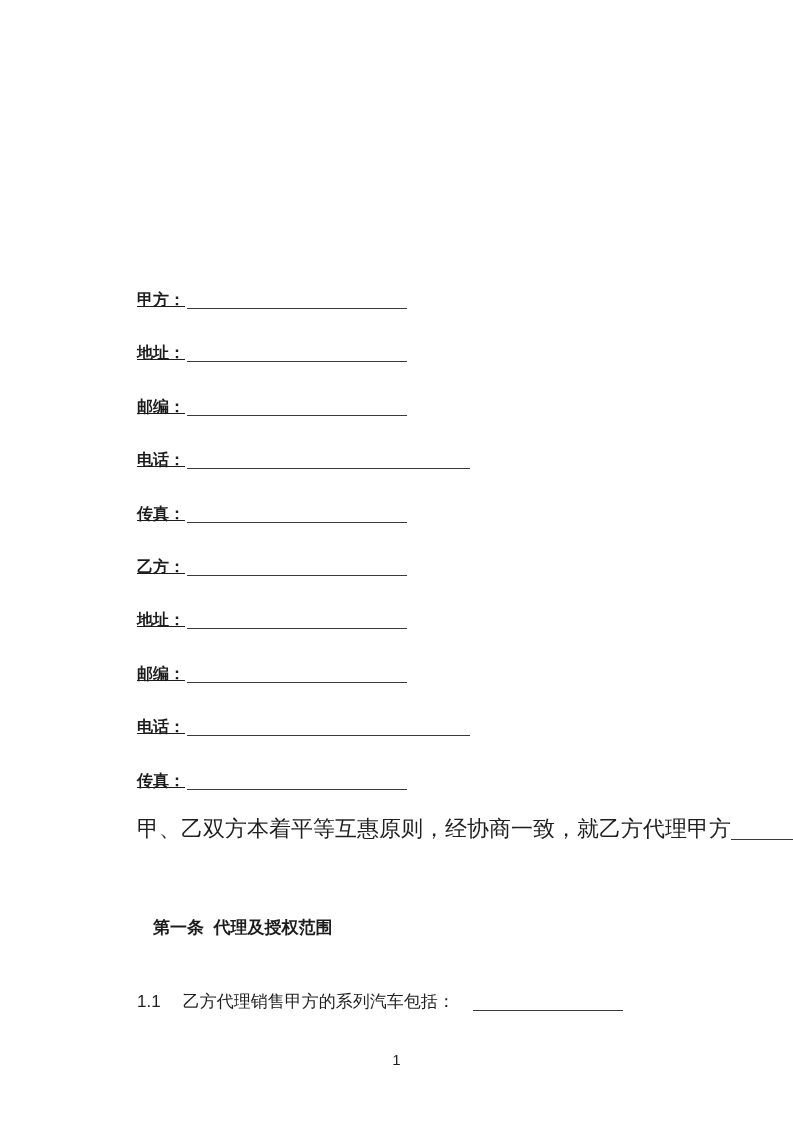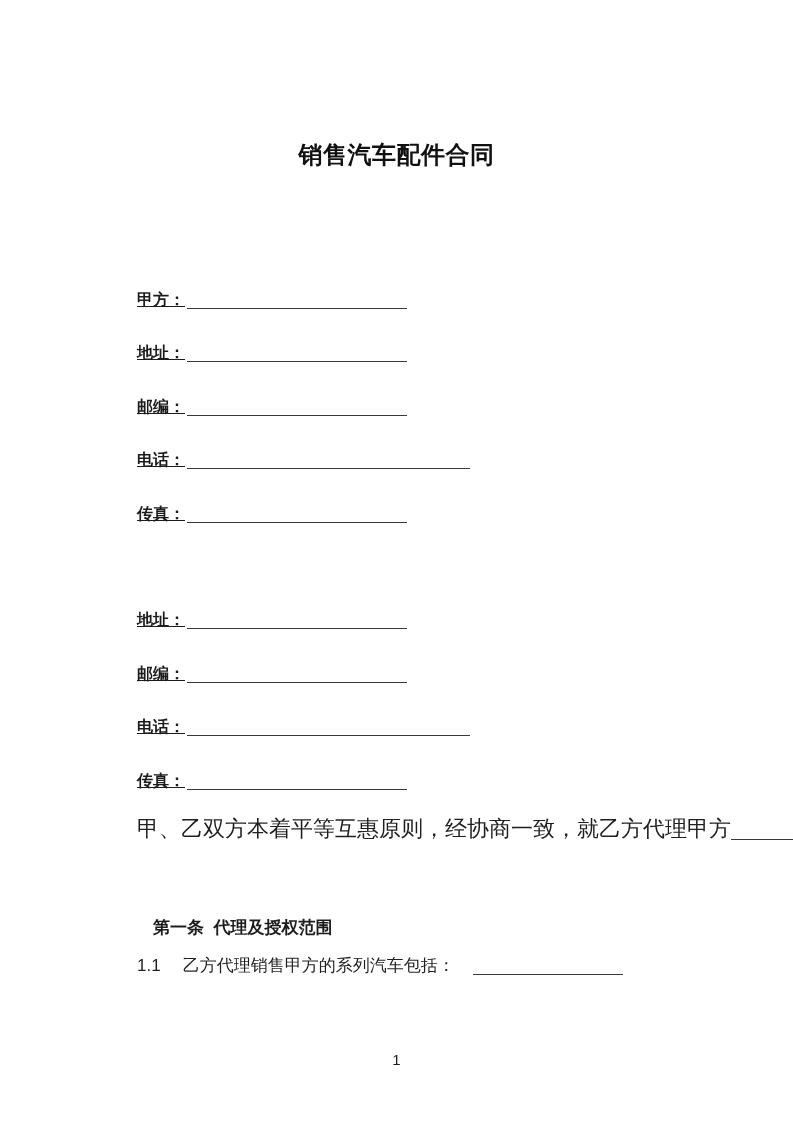--- a/index.html
+++ b/index.html
@@ -77,53 +77,56 @@
     left: 137px;
     top: 950px;
     font-size: 17px;
     line-height: 31px;
     white-space: nowrap;
     color: #1f1f1f;
   }
   .item-number {
     display: inline-block;
     margin-right: 22px;
+    margin-top: 36px;
   }
   .page-number {
     position: absolute;
     top: 1049px;
     left: 0;
     width: 100%;
     text-align: center;
     font-size: 15px;
     line-height: 22px;
     color: #1f1f1f;
   }
 </style>
 </head>
 <body>
 
 <div class="page">
 
-  <div class="doc-title">销售汽车配件合同</div>
 
   <div class="field-row" style="top:290px">
     <span class="field-label">甲方：</span><span class="blank blank-normal"></span>
   </div>
   <div class="field-row" style="top:343.4px">
     <span class="field-label">地址：</span><span class="blank blank-normal"></span>
   </div>
   <div class="field-row" style="top:396.8px">
     <span class="field-label">邮编：</span><span class="blank blank-normal"></span>
   </div>
   <div class="field-row" style="top:450.2px">
     <span class="field-label">电话：</span><span class="blank blank-long"></span>
   </div>
   <div class="field-row" style="top:503.6px">
     <span class="field-label">传真：</span><span class="blank blank-normal"></span>
+  </div>
+  <div class="field-row" style="top:557px">
+    <span class="field-label">乙方：</span><span class="blank blank-normal"></span>
   </div>
   <div class="field-row" style="top:610.4px">
     <span class="field-label">地址：</span><span class="blank blank-normal"></span>
   </div>
   <div class="field-row" style="top:663.8px">
     <span class="field-label">邮编：</span><span class="blank blank-normal"></span>
   </div>
   <div class="field-row" style="top:717.2px">
     <span class="field-label">电话：</span><span class="blank blank-long"></span>
   </div>

